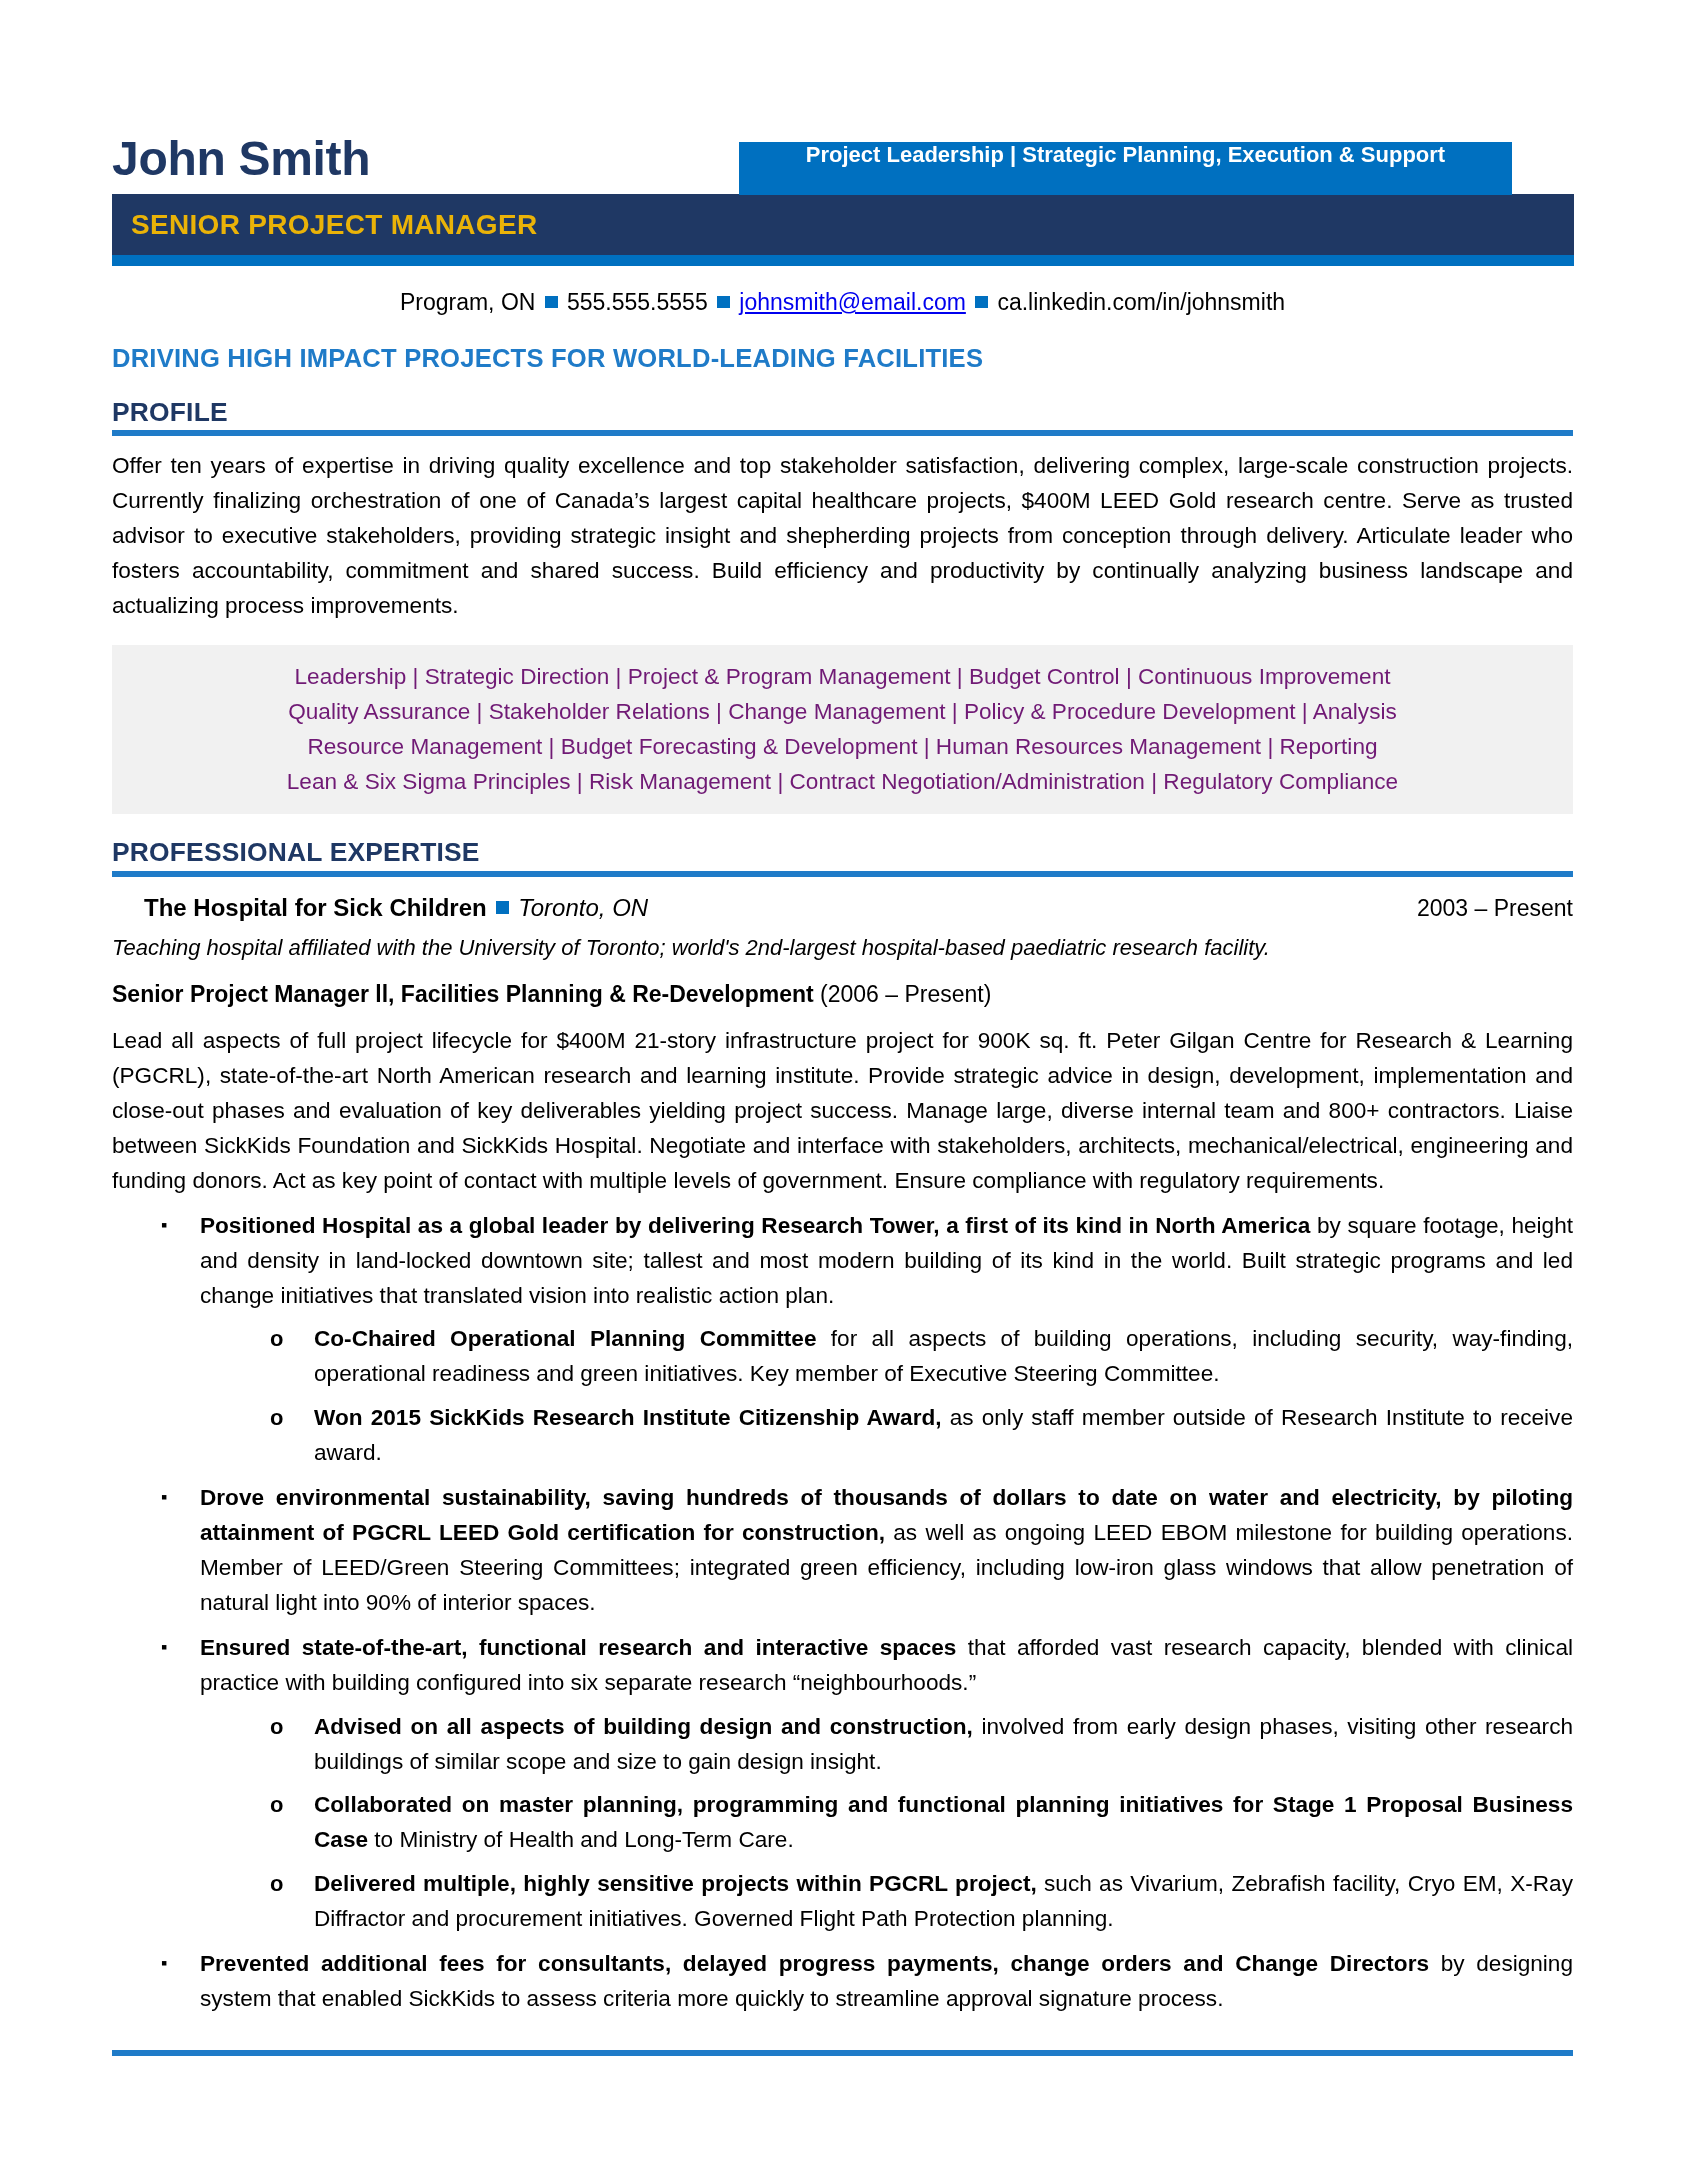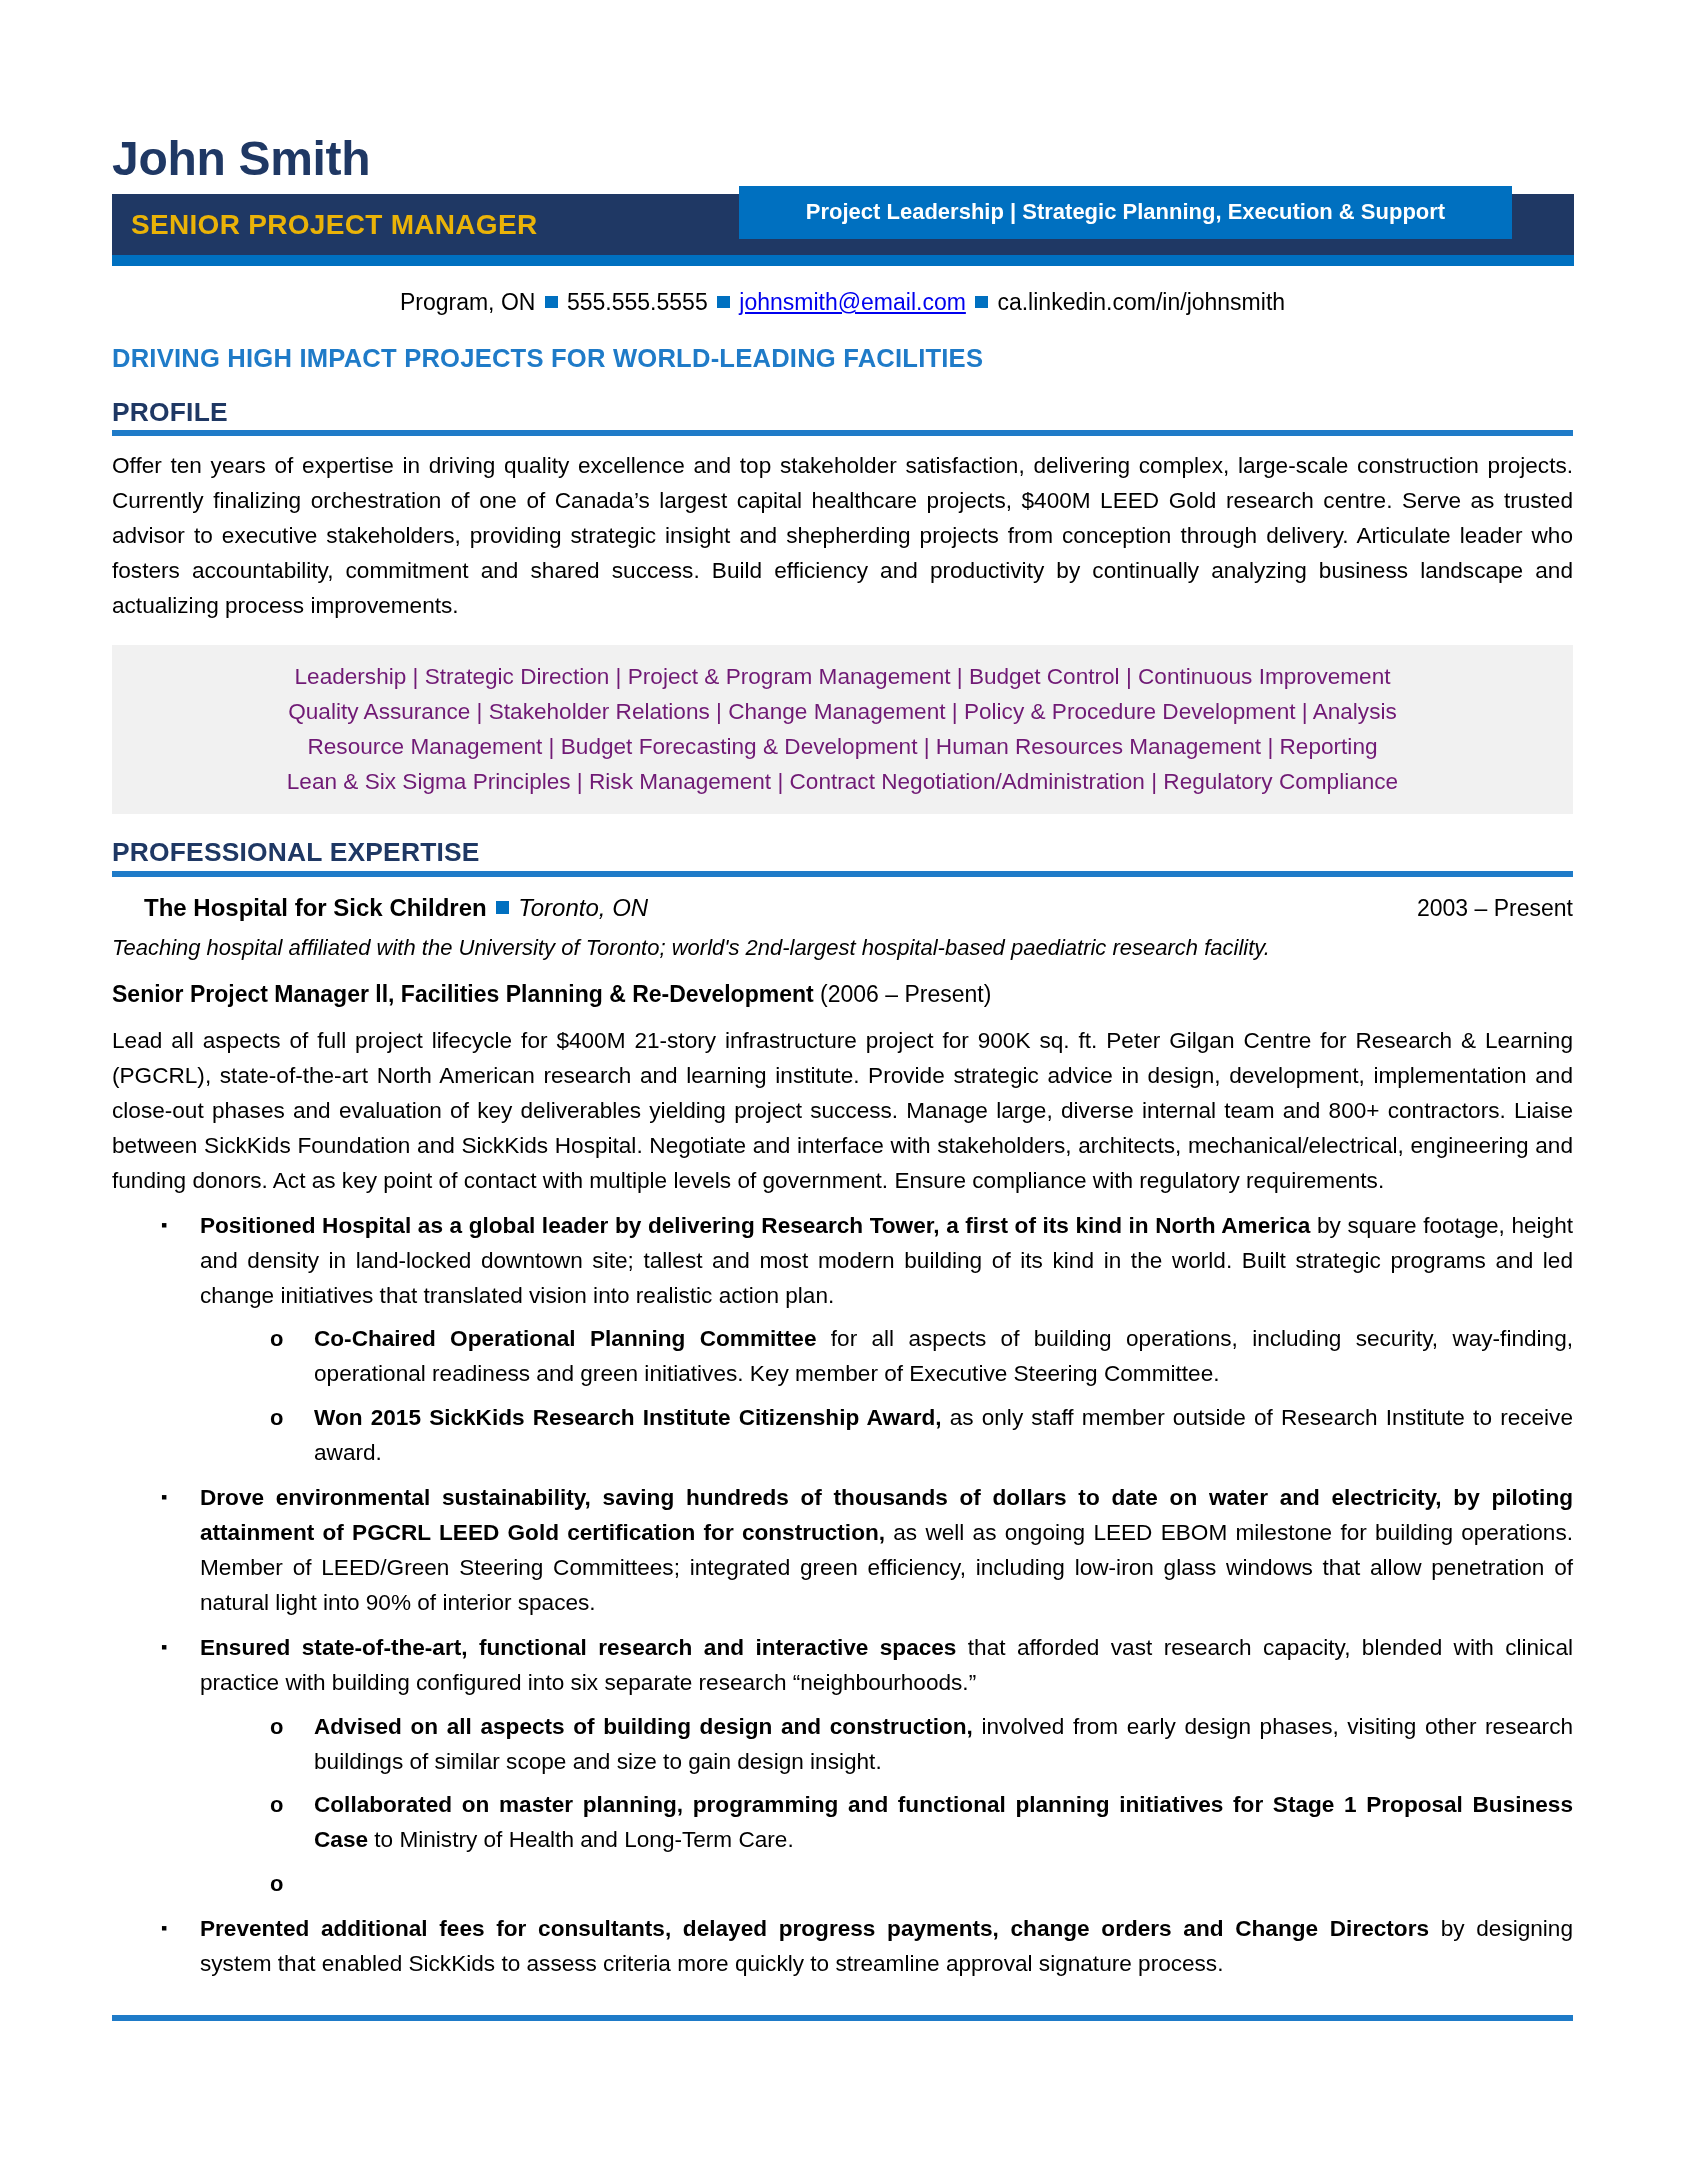--- a/index.html
+++ b/index.html
@@ -40,26 +40,25 @@
     line-height: 61px;
   }
   .tagline-bar {
     position: absolute;
     left: 627px;
     top: 13.6px;
     width: 773px;
     height: 53px;
     background: #0070C0;
     display: flex;
-    align-items: center;
+    align-items: flex-start;
     justify-content: center;
     box-sizing: border-box;
     padding: 0 24px;
     z-index: 3;
-    margin-top: 44px;
   }
   .tagline-text {
     color: #ffffff;
     font-size: 22px;
     font-weight: bold;
     white-space: nowrap;
     line-height: 25.6px;
   }
   .title-bar {
     position: relative;
@@ -323,20 +322,21 @@
         <div class="bullet-l2">
           <div class="marker">o</div>
           <div class="btext"><span class="bold">Advised on all aspects of building design and construction,</span><span> involved from early design phases, visiting other research buildings of similar scope and size to gain design insight.</span></div>
         </div>
         <div class="bullet-l2">
           <div class="marker">o</div>
           <div class="btext"><span class="bold">Collaborated on master planning, programming and functional planning initiatives for Stage 1 Proposal Business Case</span><span> to Ministry of Health and Long-Term Care.</span></div>
         </div>
         <div class="bullet-l2">
           <div class="marker">o</div>
+          <div class="btext"><span class="bold">Delivered multiple, highly sensitive projects within PGCRL project,</span><span> such as Vivarium, Zebrafish facility, Cryo EM, X-Ray Diffractor and procurement initiatives. Governed Flight Path Protection planning.</span></div>
         </div>
         <div class="bullet-l1">
           <div class="marker">▪</div>
           <div class="btext"><span class="bold">Prevented additional fees for consultants, delayed progress payments, change orders and Change Directors</span><span> by designing system that enabled SickKids to assess criteria more quickly to streamline approval signature process.</span></div>
         </div>
       </div>
   </div>
 
   <div class="footer-rule"></div>
 </div>

